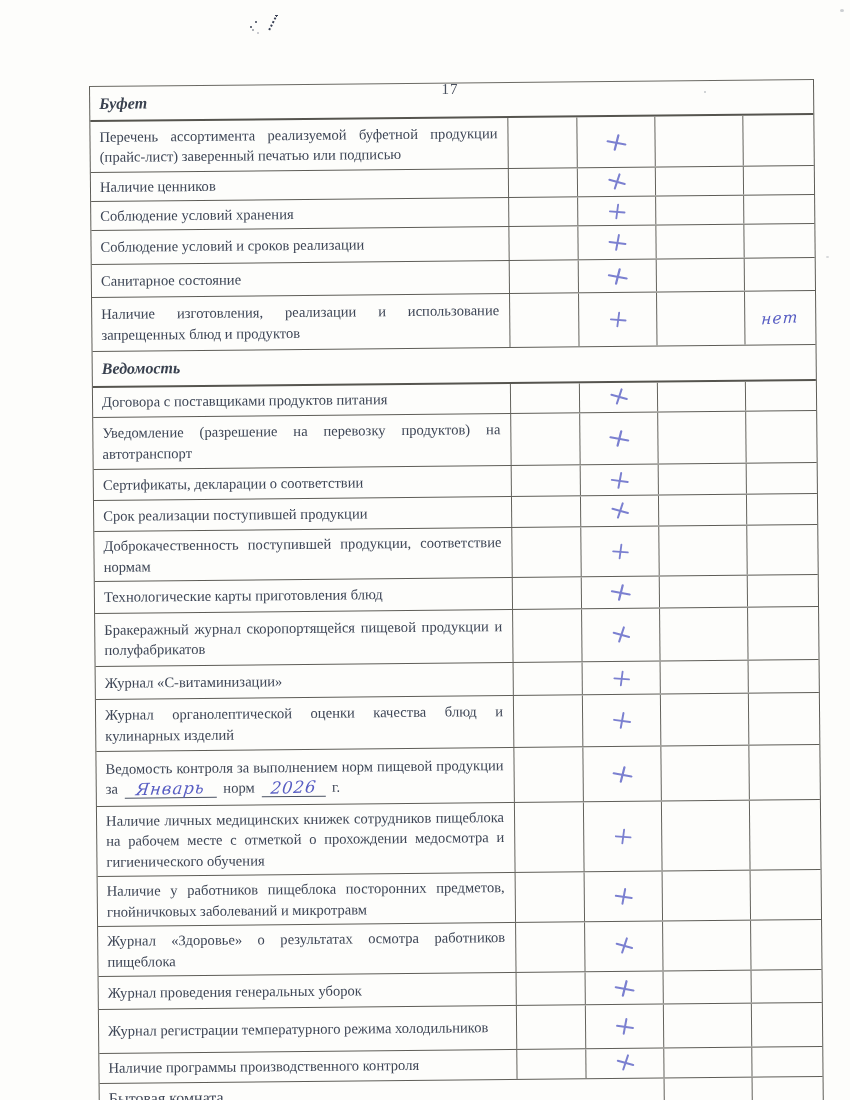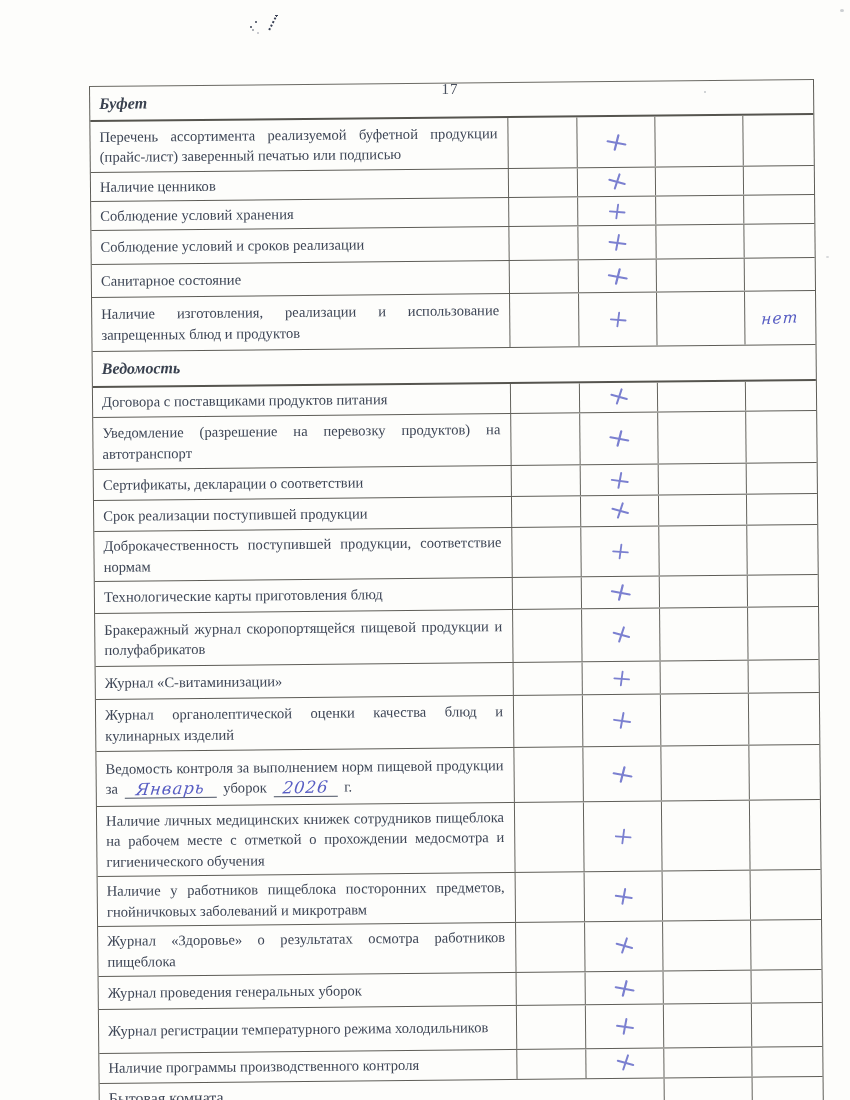--- a/index.html
+++ b/index.html
@@ -263,21 +263,21 @@
       </div>
       <div class="td chk c1"></div>
       <div class="td chk c2">
         <span class="plus"></span>
       </div>
       <div class="td chk c3"></div>
       <div class="td chk c4"></div>
     </div>
     <div class="tr" style="height: 55px;">
       <div class="td desc">
-        <div class="dtext"><span>Ведомость контроля за выполнением норм пищевой продукции за </span><span class="blank bl-month"><span class="hw">Январь</span></span><span> уборок </span><span class="blank bl-year"><span class="hw">2026</span></span><span> г.</span></div>
+        <div class="dtext"><span>Ведомость контроля за выполнением норм пищевой продукции за </span><span class="blank bl-month"><span class="hw">Январь</span></span><span> норм </span><span class="blank bl-year"><span class="hw">2026</span></span><span> г.</span></div>
       </div>
       <div class="td chk c1"></div>
       <div class="td chk c2">
         <span class="plus"></span>
       </div>
       <div class="td chk c3"></div>
       <div class="td chk c4"></div>
     </div>
     <div class="tr" style="height: 70px;">
       <div class="td desc">

